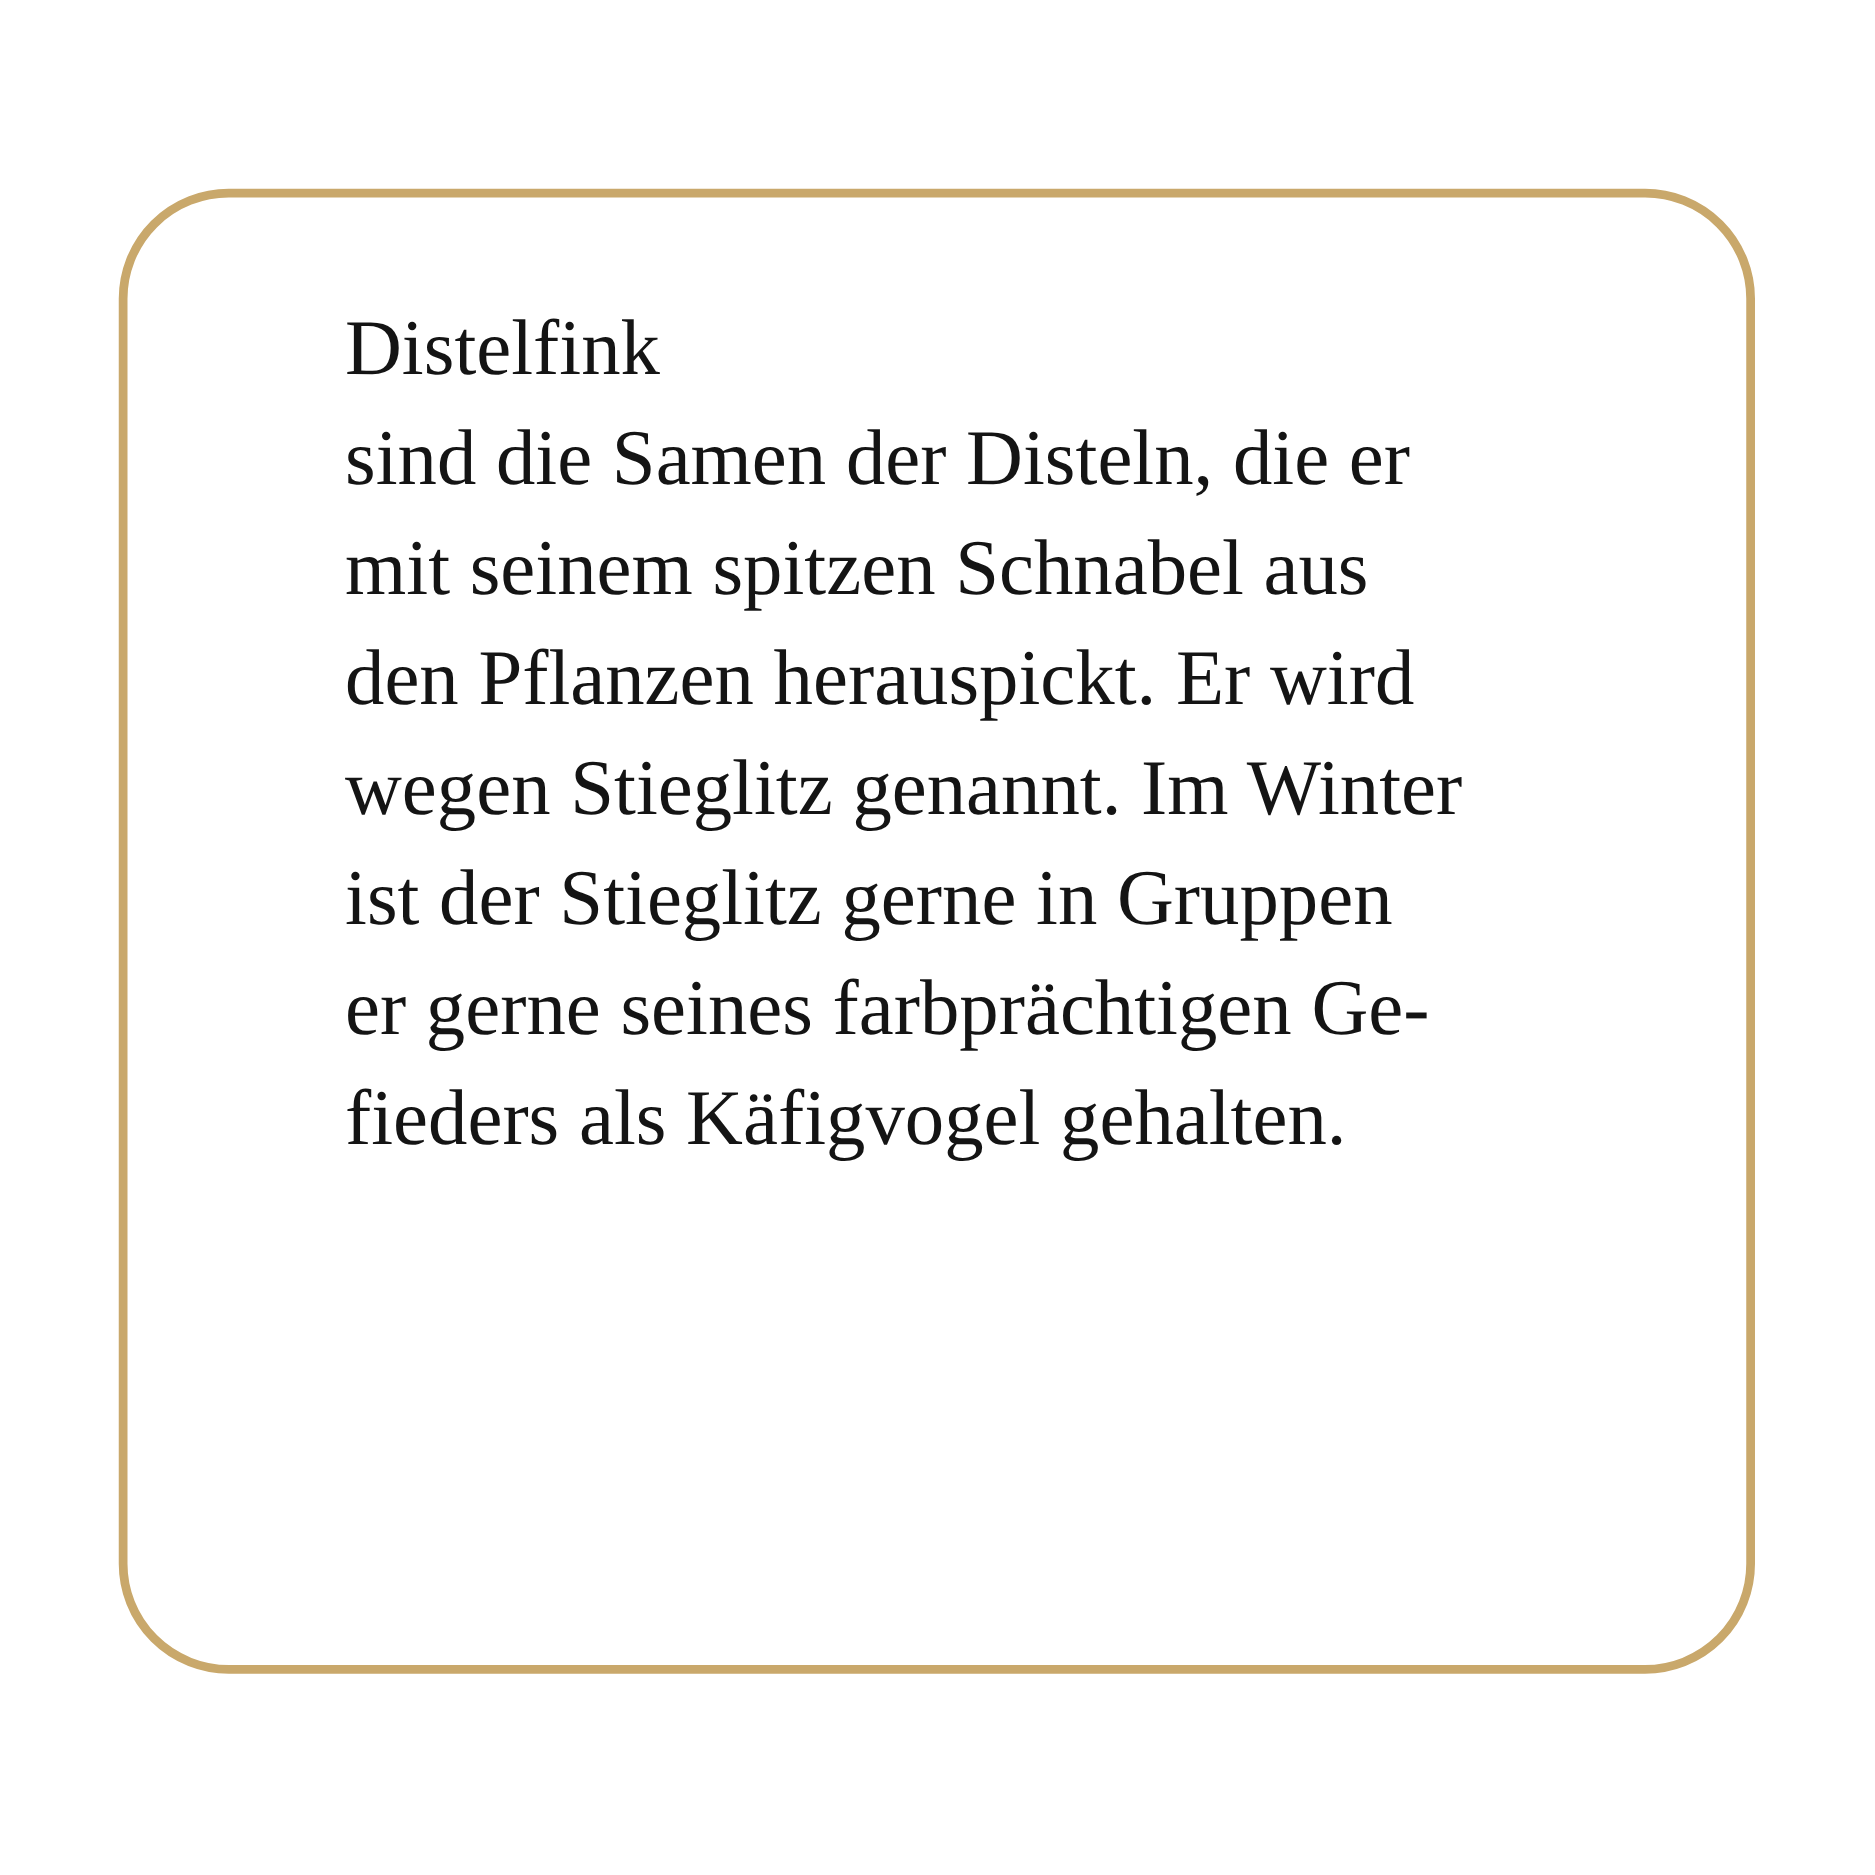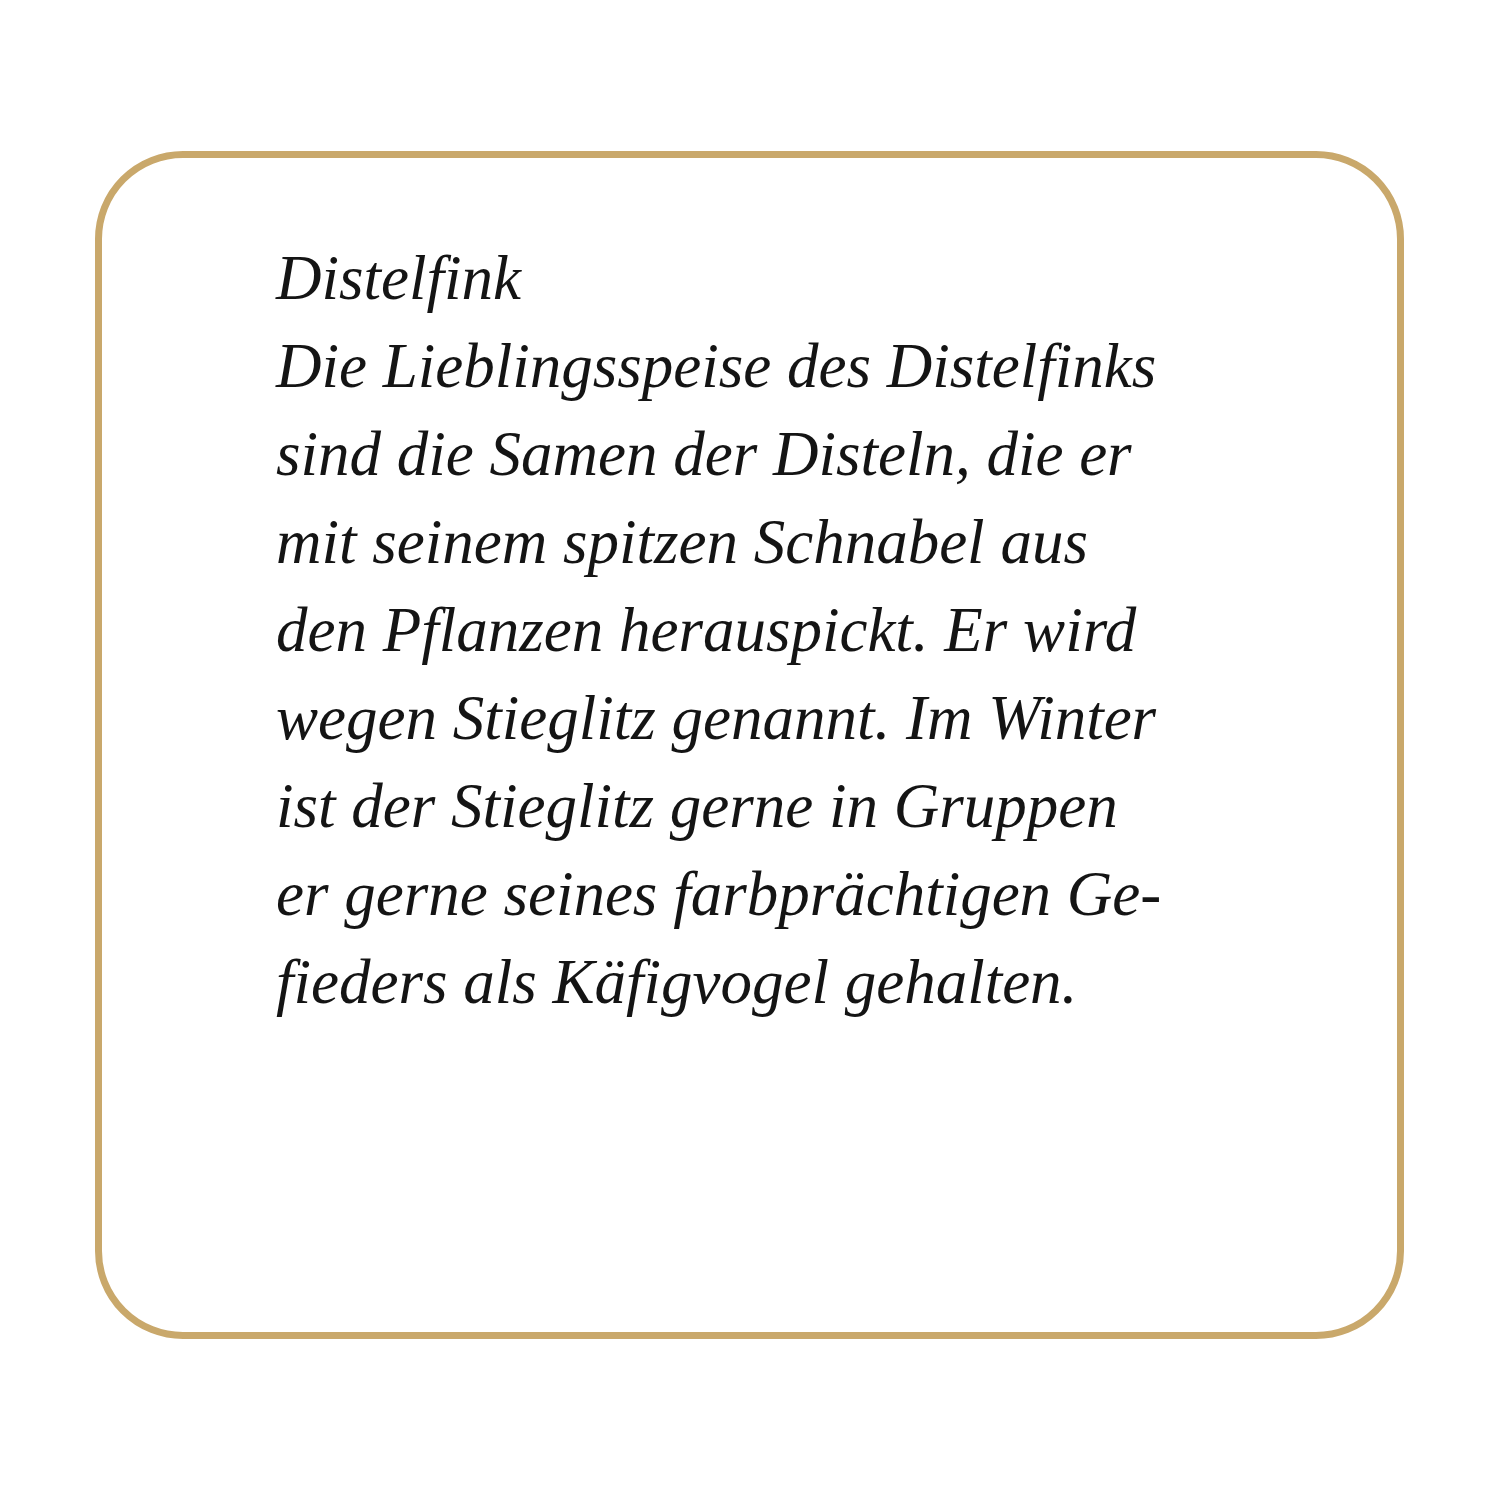--- a/index.html
+++ b/index.html
@@ -9,21 +9,20 @@
     height: 1500px;
     background: #ffffff;
     font-family: "Liberation Serif", serif;
     overflow: hidden;
   }
   .canvas {
     position: relative;
     width: 1500px;
     height: 1500px;
     background: #ffffff;
-    font-style: italic;
   }
   .card {
     position: absolute;
     left: 95px;
     top: 151px;
     width: 1309px;
     height: 1188px;
     box-sizing: border-box;
     background: #ffffff;
     border: 7px solid #c9a86b;
@@ -43,21 +42,20 @@
     letter-spacing: 0px;
   }
 </style>
 </head>
 <body>
 
 <div class="canvas">
   <div class="card">
     <div class="text-block">
       <div class="line">Distelfink</div>
-      <div class="line">Die Lieblingsspeise des Distelfinks</div>
       <div class="line">sind die Samen der Disteln, die er</div>
       <div class="line">mit seinem spitzen Schnabel aus</div>
       <div class="line">den Pflanzen herauspickt. Er wird</div>
       <div class="line">wegen Stieglitz genannt. Im Winter</div>
       <div class="line">ist der Stieglitz gerne in Gruppen</div>
       <div class="line">er gerne seines farbprächtigen Ge-</div>
       <div class="line">fieders als Käfigvogel gehalten.</div>
     </div>
   </div>
 </div>

